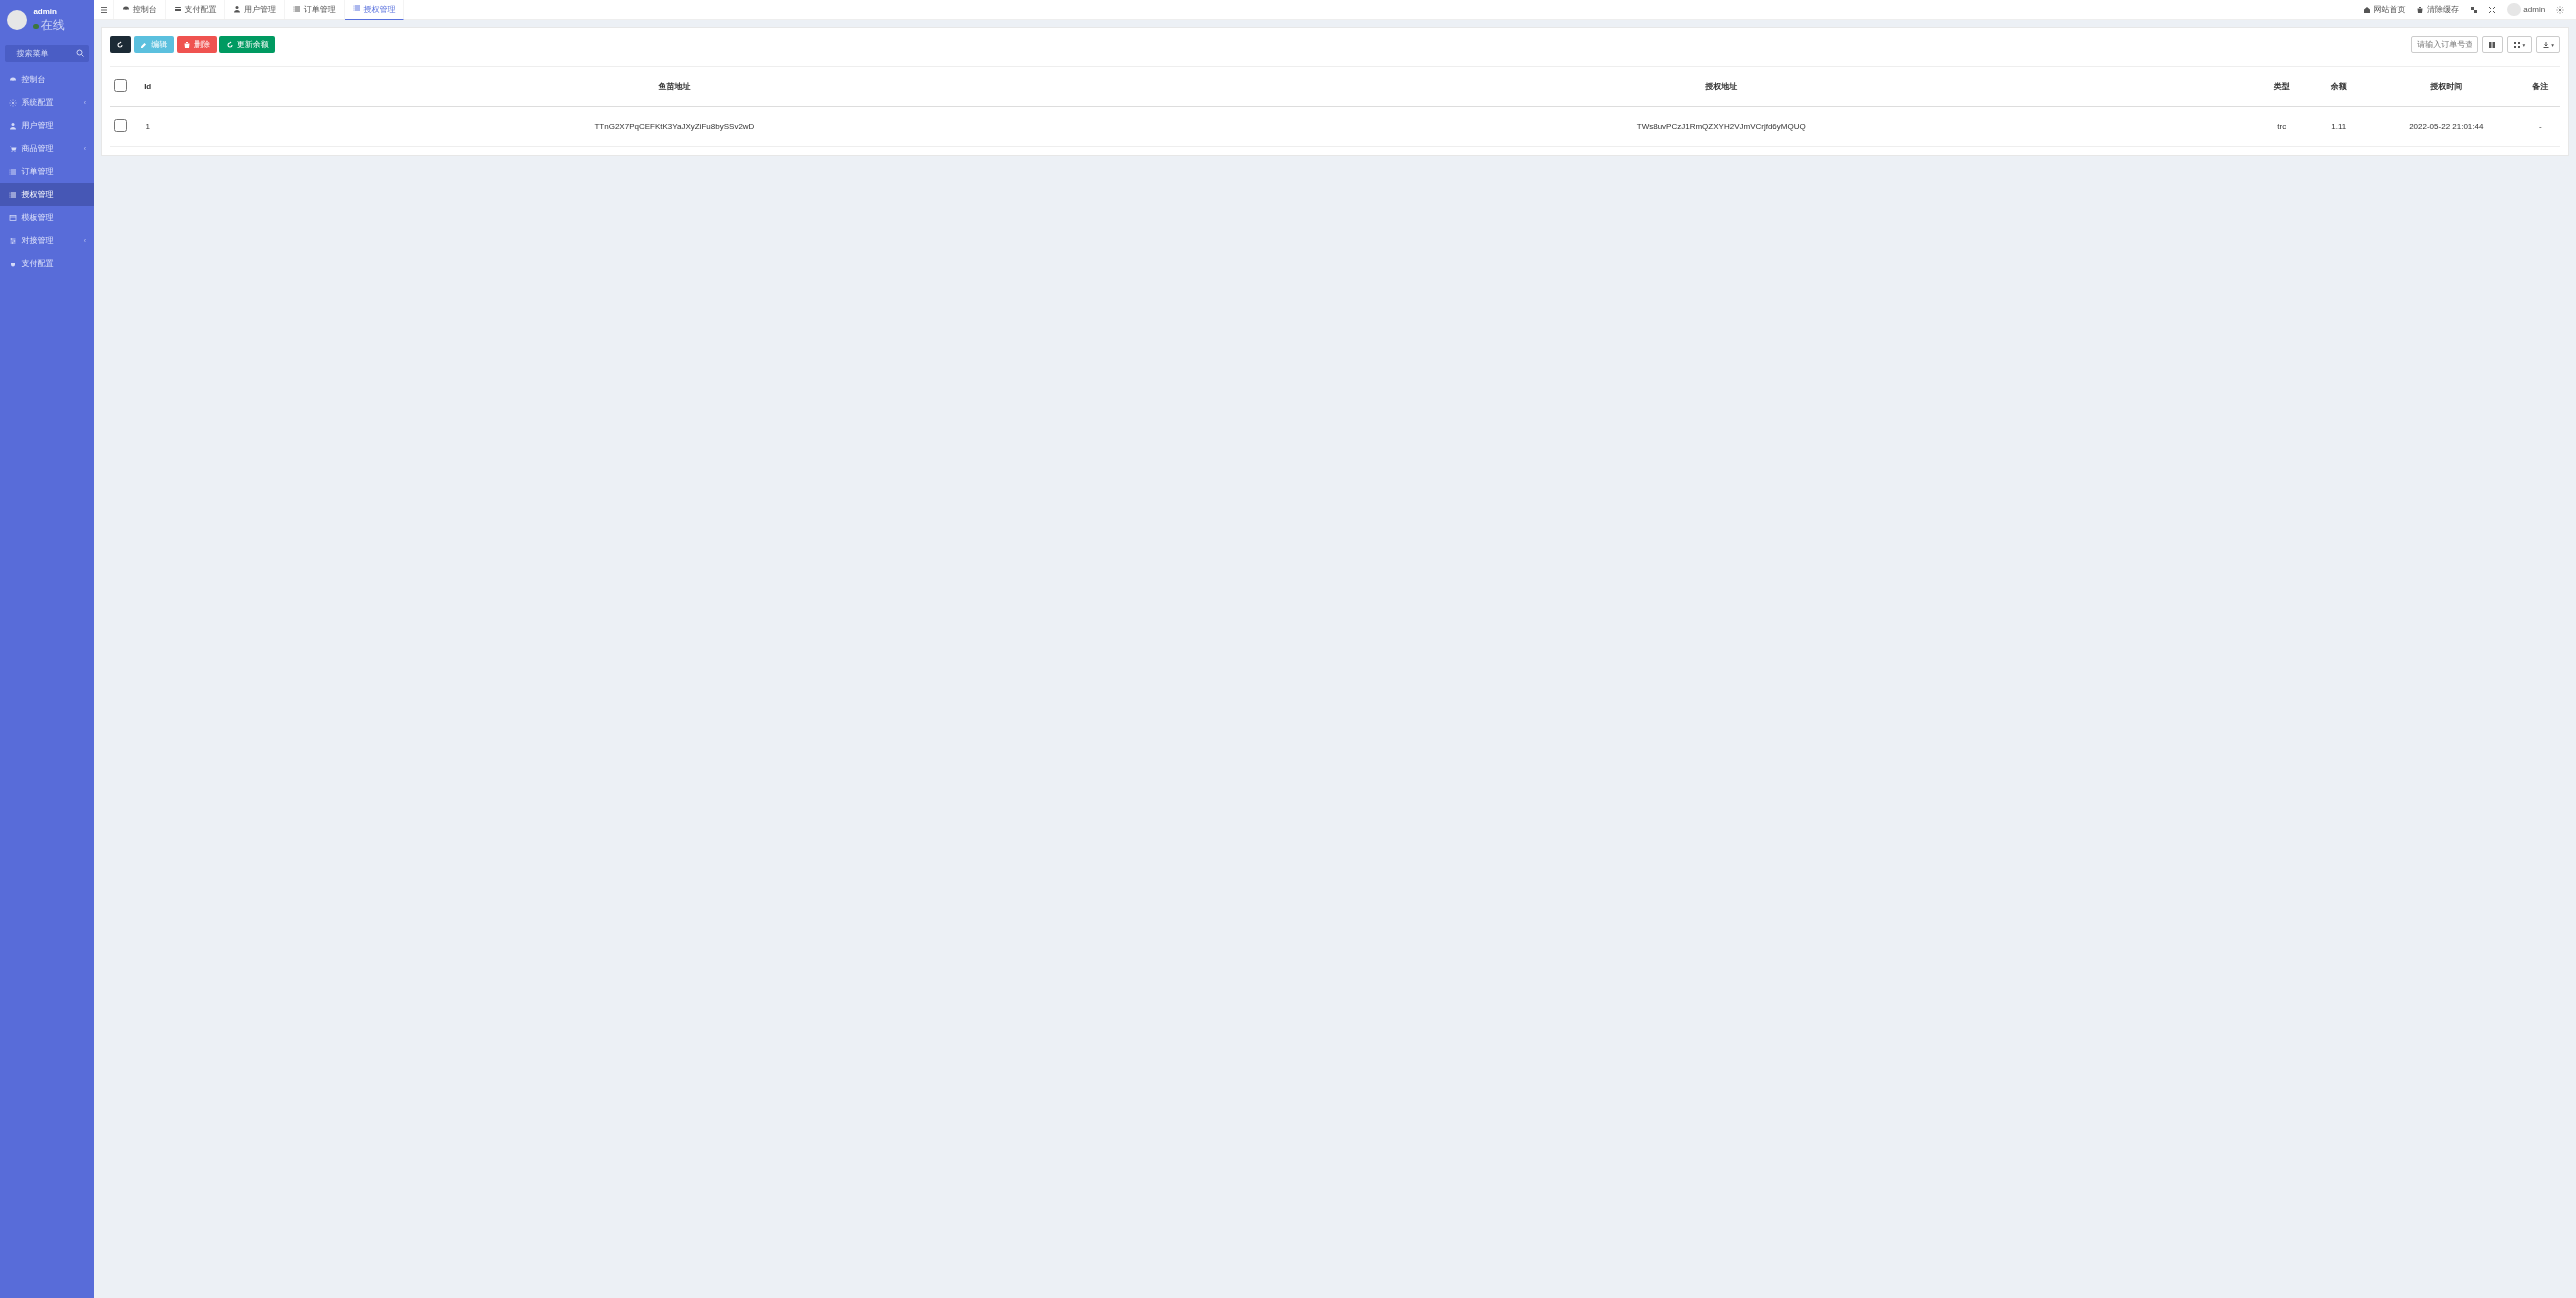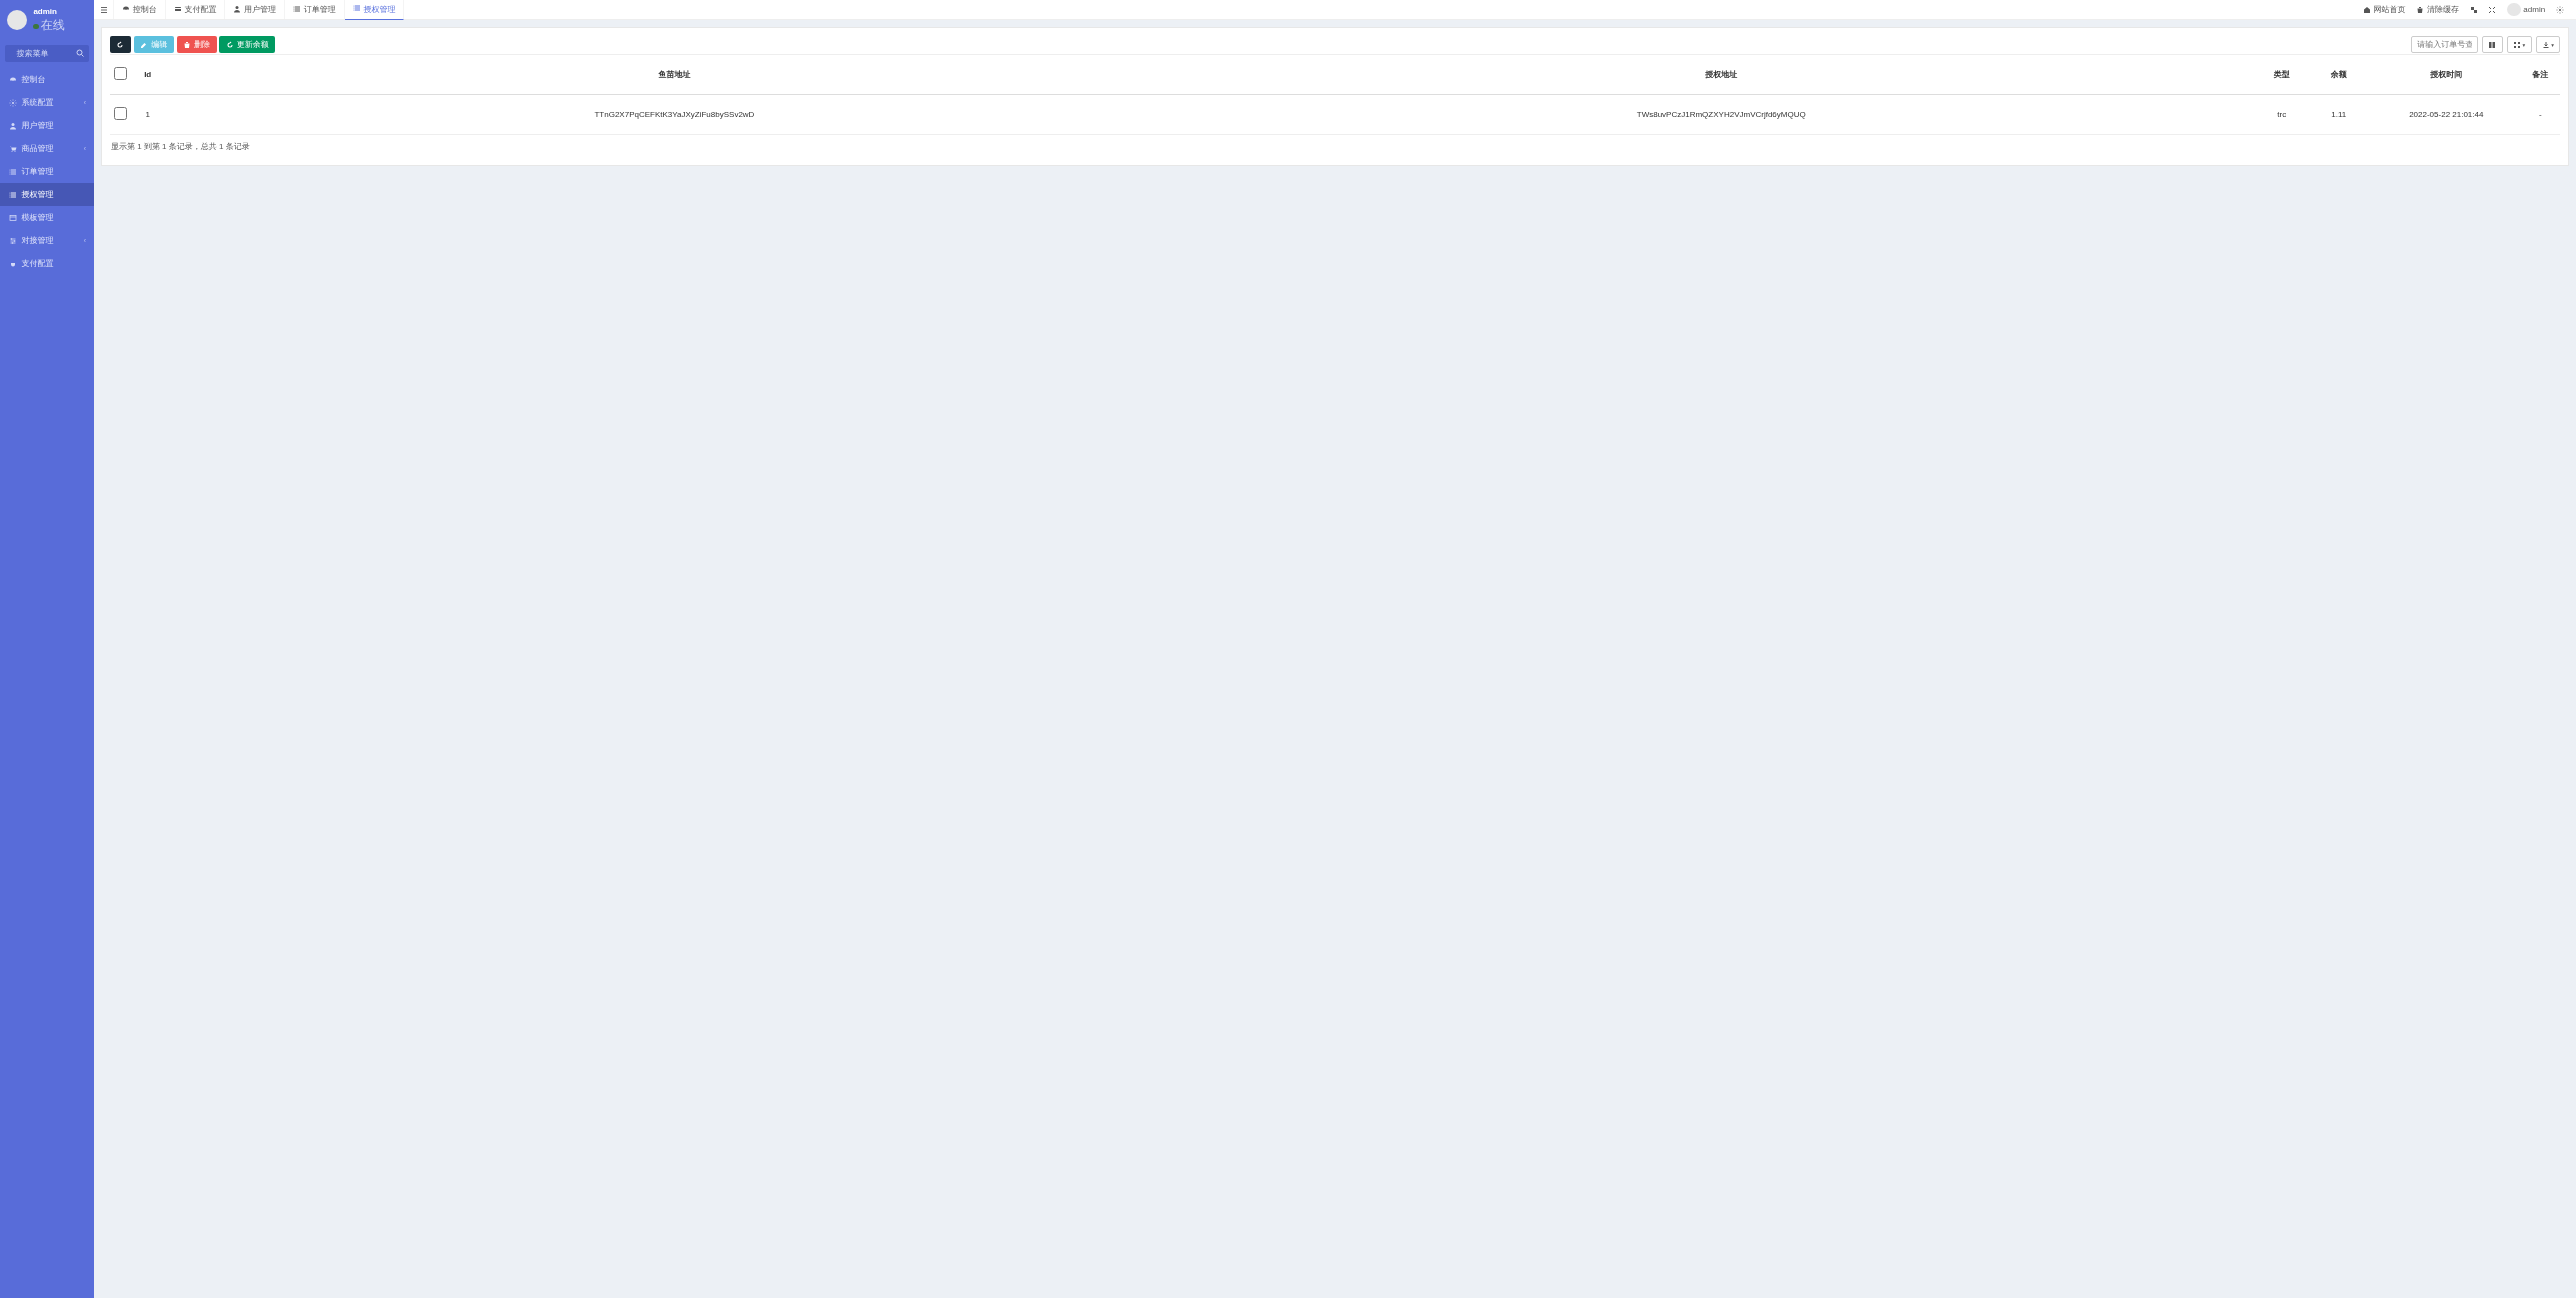--- a/index.html
+++ b/index.html
@@ -39,21 +39,21 @@
 .top-item { display:flex; align-items:center; gap:2.7px; padding:0 5.4px; height:100%; color:#555; cursor:pointer; }
 .avatar-sm { width:13.4px; height:13.4px; border-radius:50%; background:#e6e6e6; }
 
 
 .content { padding: 6.7px; flex:1; overflow:auto; }
 .card-tabs { margin-bottom:0; }
 .card-tab { display:inline-block; background:#fff; border:0.7px solid #ddd; border-bottom:none; padding:4px 9.4px; font-size:8px; color:#555; border-radius:1.3px 1.3px 0 0; }
 .card { background:#fff; border:0.7px solid #e7e7e7; padding:8px; }
 
 
-.toolbar { display:flex; align-items:center; justify-content:space-between; margin-bottom:1px; flex-wrap:wrap; gap:5.4px; }
+.toolbar { display:flex; align-items:center; justify-content:space-between; margin-bottom:13px; flex-wrap:wrap; gap:5.4px; }
 .btn-group-left { display:flex; gap:2.7px; }
 .btn { border:none; padding:3.4px 6.7px; font-size:8px; border-radius:2px; color:#fff; cursor:pointer; display:inline-flex; align-items:center; gap:2.7px; }
 .btn-dark { background:#1c2b36; }
 .btn-info { background:#5bc0de; }
 .btn-danger { background:#ef5350; }
 .btn-green-dark { background:#009a61; }
 .toolbar-right { display:flex; gap:4px; align-items:center; }
 .search-order { border:0.7px solid #ccc; border-radius:2px; padding:3.4px 5.4px; font-size:8px; width:67px; }
 .btn-muted { background:#fff; border:0.7px solid #ccc; color:#555; padding:3.4px 5.4px; border-radius:2px; font-size:8px; display:inline-flex; align-items:center; gap:1.3px; }
 
@@ -344,18 +344,17 @@
                 <td>1</td>
                 <td>TTnG2X7PqCEFKtK3YaJXyZiFu8bySSv2wD</td>
                 <td>TWs8uvPCzJ1RmQZXYH2VJmVCrjfd6yMQUQ</td>
                 <td>trc</td>
                 <td>1.11</td>
                 <td>2022-05-22 21:01:44</td>
                 <td>-</td>
               </tr>
             </tbody>
         </table>
-        <div class="pager-text">显示第 1 到第 1 条记录，总共 1 条记录</div>
       </div>
     </div>
   </div>
 </div>
 
 
 </body></html>

